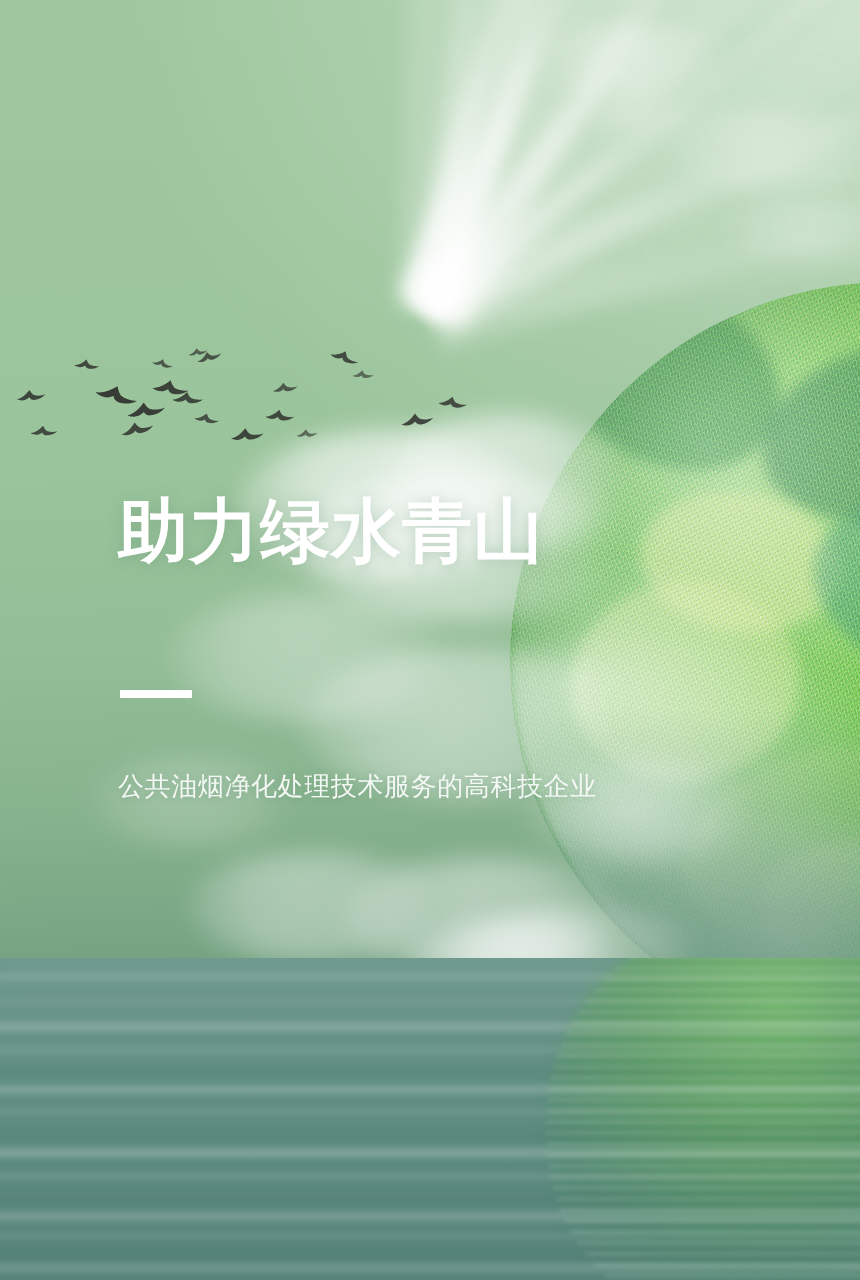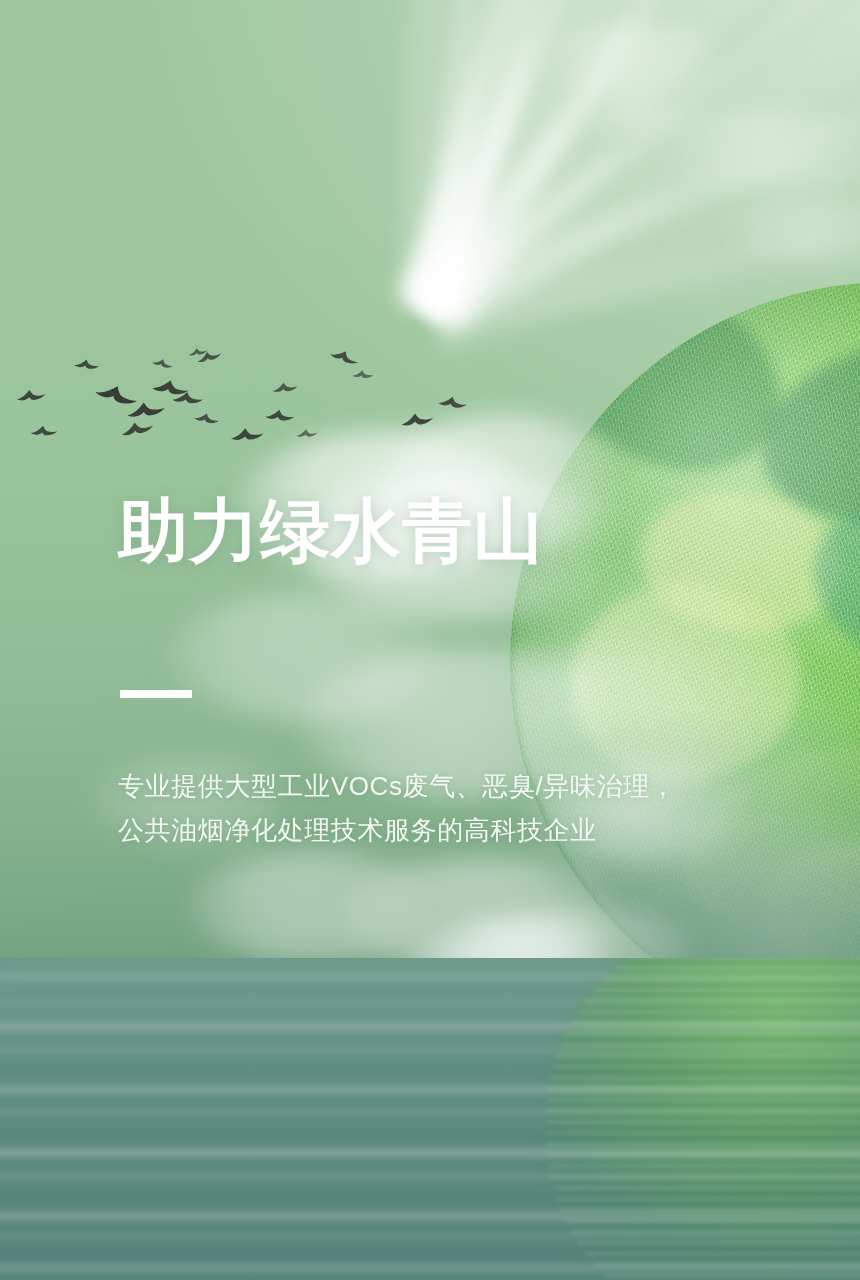--- a/index.html
+++ b/index.html
@@ -423,18 +423,17 @@
 
   <div class="content">
 
     <div class="headline">
       <span class="l1">助力绿水青山</span>
     </div>
 
     <div class="divider"></div>
 
     <div class="subtitle">
-      <span class="s1">专业提供大型工业VOCs废气、恶臭/异味治理，</span>
       <span class="s2">公共油烟净化处理技术服务的高科技企业</span>
     </div>
 
   </div>
 </div>
 
 </body></html>

